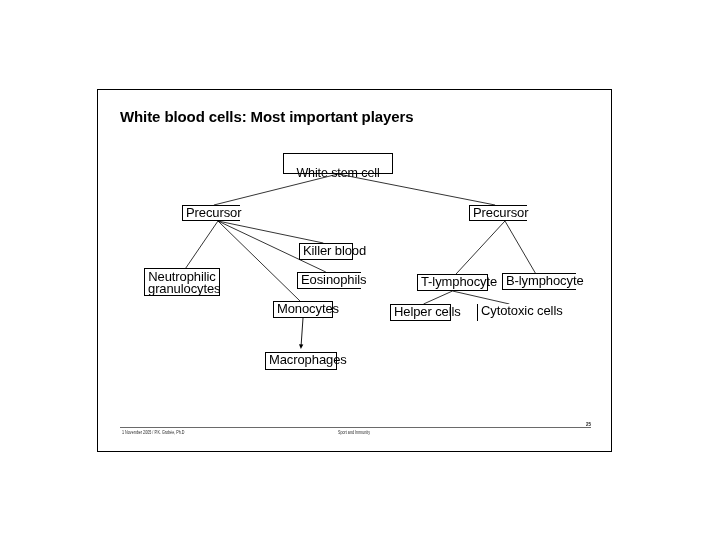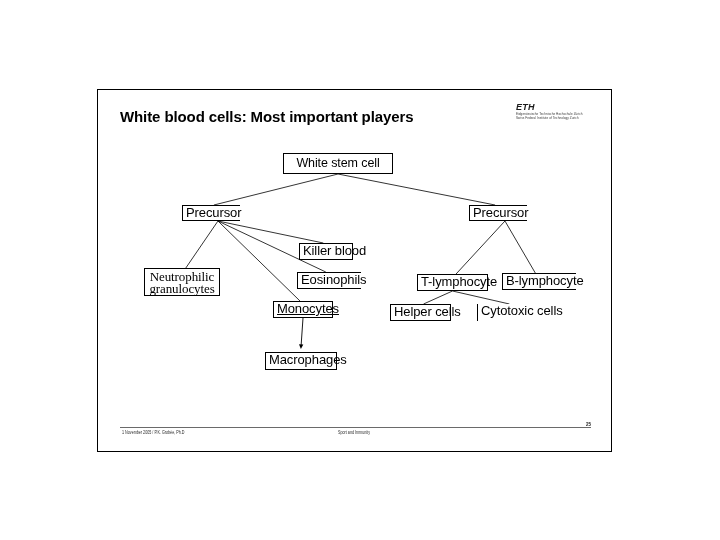--- a/index.html
+++ b/index.html
@@ -91,36 +91,35 @@
     line-height: 11px;
     text-align: center;
     padding: 1px 3px 2px 3px;
     white-space: nowrap;
     letter-spacing: -0.1px;
   }
   .node.two-line {
     white-space: normal;
     line-height: 11.5px;
     padding: 2px 3px 2px 3px;
-    font-family: Liberation Serif, serif;
   }
   
   .node.open-right { border-right: none; }
   .node.open-left-only {
     border-top: none;
     border-right: none;
     border-bottom: none;
     border-left: 1px solid #000;
     text-align: left;
   }
 
   .root {
     font-size: 12.5px;
     line-height: 15px;
-    padding: 2px 6px 3px 6px;
+    padding: 12px 6px 3px 6px;
   }
 
   
   #footer {
     position: absolute;
     left: 0;
     bottom: 10px;
     width: 515px;
     height: 14px;
   }
@@ -153,25 +152,20 @@
     transform-origin: right top;
   }
 </style>
 </head>
 <body>
 
 <div id="slide">
 
   <div id="title">White blood cells: Most important players</div>
 
-  <div id="logo">
-    <div id="logo-mark">ETH</div>
-    <div class="logo-sub">Eidgenössische Technische Hochschule Zürich</div>
-    <div class="logo-sub">Swiss Federal Institute of Technology Zurich</div>
-  </div>
 
   <div id="diagram">
     <svg id="links" viewBox="0 0 515 340">
       <defs>
         <marker id="arrowhead" markerWidth="7" markerHeight="7" refX="3" refY="3" orient="auto" markerUnits="strokeWidth">
           <path d="M0,0.6 L5.2,3 L0,5.4 z" fill="#000000"></path>
         </marker>
       </defs>
       <g id="edge-layer" stroke="#000000" stroke-width="0.8" fill="none">
           <line x1="240" y1="84" x2="115.9" y2="115"></line>
@@ -187,21 +181,21 @@
           <line x1="354.5" y1="201" x2="411.4" y2="214"></line>
         </g>
     </svg>
     <div id="node-layer">
         <div class="node root" style="left: 185px; top: 63px; width: 110px; height: 21px;">White stem cell</div>
         <div class="node open-right" style="left: 84px; top: 115px; width: 58px; height: 16px;">Precursor</div>
         <div class="node open-right" style="left: 371px; top: 115px; width: 58px; height: 16px;">Precursor</div>
         <div class="node two-line" style="left: 46px; top: 178px; width: 76px; height: 28px;">Neutrophilic granulocytes</div>
         <div class="node" style="left: 201px; top: 153px; width: 54px; height: 17px;">Killer blood</div>
         <div class="node open-right" style="left: 199px; top: 182px; width: 64px; height: 17px;">Eosinophils</div>
-        <div class="node" style="left: 175px; top: 211px; width: 60px; height: 17px; text-decoration: underline;">Monocytes</div>
+        <div class="node" style="left: 175px; top: 211px; width: 60px; height: 17px;">Monocytes</div>
         <div class="node" style="left: 167px; top: 262px; width: 72px; height: 18px; text-align: right;">Macrophages</div>
         <div class="node" style="left: 319px; top: 184px; width: 71px; height: 17px;">T-lymphocyte</div>
         <div class="node open-right" style="left: 404px; top: 183px; width: 74px; height: 17px;">B-lymphocyte</div>
         <div class="node" style="left: 292px; top: 214px; width: 61px; height: 17px;">Helper cells</div>
         <div class="node open-left-only" style="left: 379px; top: 214px; width: 72px; height: 17px;">Cytotoxic cells</div>
       </div>
   </div>
 
   <div id="footer">
     <div id="footer-rule"></div>

